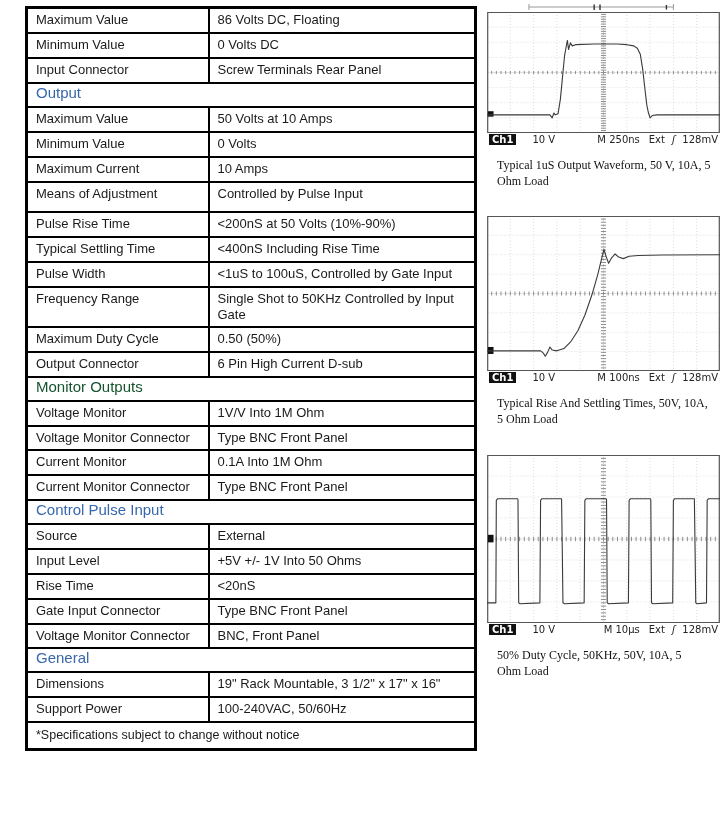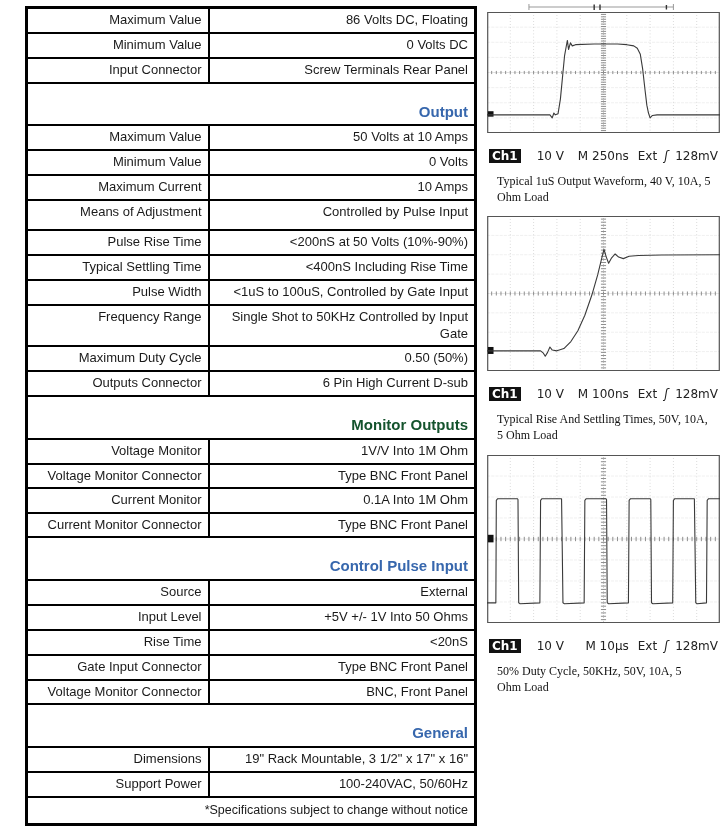--- a/index.html
+++ b/index.html
@@ -14,48 +14,46 @@
     position:absolute; left:25px; top:6px; width:452px;
     border-collapse:collapse; table-layout:fixed;
     border:3px solid #000;
   }
   .spec-table col.c1 { width:182px; }
   .spec-table td {
     border:2px solid #000;
     font-size:13px; line-height:1.25;
     padding:3px 6px 3px 8px;
     vertical-align:top;
-    text-align:right;
   }
   .spec-row td { height:25px; }
   .h30 td { height:30px; }
   .h34 td { height:22px; }
   .section-row td {
-    height:24px; font-size:15px; font-weight:bold;
-    padding-top:19px; vertical-align:middle;
+    height:24px; font-size:15px; font-weight:normal;
+    padding-top:0; vertical-align:middle;
   }
   .note-row td { height:28px; font-size:12.5px; vertical-align:middle; }
 
   
   .scopes { position:absolute; left:487px; top:0; width:235px; height:832px; }
   .scope { position:absolute; left:0; width:233px; }
   #scope1 { top:3px; }
   #scope2 { top:216px; }
   #scope3 { top:455px; }
   .bracket { display:block; width:233px; height:9px; }
   .plot  { display:block; width:233px; background:#fff; }
   #scope1 .plot { height:121px; }
   #scope2 .plot { height:155px; }
   #scope3 .plot { height:168px; }
   .sbar {
     display:flex; align-items:center;
     width:233px; height:13px;
-    font-family:"DejaVu Sans", sans-serif; font-size:12px; color:#222;
+    font-family:"DejaVu Sans", sans-serif; font-size:10px; color:#222;
     white-space:nowrap;
-    margin-top:16px;
   }
   .chip { background:#111; color:#fff; padding:0 3px; margin-left:2px; font-weight:bold; }
   .volts { margin-left:16px;text-align:center; }
   .tb { margin-left:auto; }
   .trsrc { margin-left:9px; }
   .slope { margin-left:7px; font-style:italic; }
   .trlvl { margin-left:7px; margin-right:2px;text-align:center; }
   .cap {
     font-family:"Liberation Serif", serif; font-size:12px; line-height:1.35;
     color:#111; margin:11px 0 0 10px;
@@ -122,21 +120,21 @@
       </tr>
       <tr class="spec-row">
         <td>Frequency Range</td>
         <td>Single Shot to 50KHz Controlled by Input Gate</td>
       </tr>
       <tr class="spec-row">
         <td>Maximum Duty Cycle</td>
         <td>0.50 (50%)</td>
       </tr>
       <tr class="spec-row">
-        <td>Outputs Connector</td>
+        <td>Output Connector</td>
         <td>6 Pin High Current D-sub</td>
       </tr>
       <tr class="section-row">
         <td colspan="2" style="color:#14532d">Monitor Outputs</td>
       </tr>
       <tr class="spec-row">
         <td>Voltage Monitor</td>
         <td>1V/V Into 1M Ohm</td>
       </tr>
       <tr class="spec-row h34">
@@ -324,21 +322,21 @@
         <polyline class="trace" points="0,85 27,85 28,87.5 28.7,83.5 29.3,85 30.5,84 31.5,72 32.5,52 33.3,36 34,28.5 34.5,23.5 35,31 35.8,25.5 36.6,28 38,27 46,26.5 56,26.5 60,27 63,28 64.5,30 65.8,35 66.8,47 67.8,64 68.6,77 69.3,83.5 70,87.5 71,85.5 73,85 100,85"></polyline>
       </svg>
       <div class="sbar">
         <span class="chip">Ch1</span>
         <span class="volts">10 V</span>
         <span class="tb">M 250ns</span>
         <span class="trsrc">Ext</span>
         <span class="slope">ʃ</span>
         <span class="trlvl">128mV</span>
       </div>
-      <div class="cap">Typical 1uS Output Waveform, 40 V, 10A, 5 Ohm Load</div>
+      <div class="cap">Typical 1uS Output Waveform, 50 V, 10A, 5 Ohm Load</div>
     </div>
 
     <div class="scope" id="scope2">
       <svg class="plot" viewBox="0 0 100 100" preserveAspectRatio="none">
         <g>
             <line x1="10" y1="0" x2="10" y2="100" stroke="#b8b8b8" stroke-width="1" vector-effect="non-scaling-stroke" stroke-dasharray="0.5 2.6"></line>
             <line x1="20" y1="0" x2="20" y2="100" stroke="#b8b8b8" stroke-width="1" vector-effect="non-scaling-stroke" stroke-dasharray="0.5 2.6"></line>
             <line x1="30" y1="0" x2="30" y2="100" stroke="#b8b8b8" stroke-width="1" vector-effect="non-scaling-stroke" stroke-dasharray="0.5 2.6"></line>
             <line x1="40" y1="0" x2="40" y2="100" stroke="#b8b8b8" stroke-width="1" vector-effect="non-scaling-stroke" stroke-dasharray="0.5 2.6"></line>
             <line x1="60" y1="0" x2="60" y2="100" stroke="#b8b8b8" stroke-width="1" vector-effect="non-scaling-stroke" stroke-dasharray="0.5 2.6"></line>

